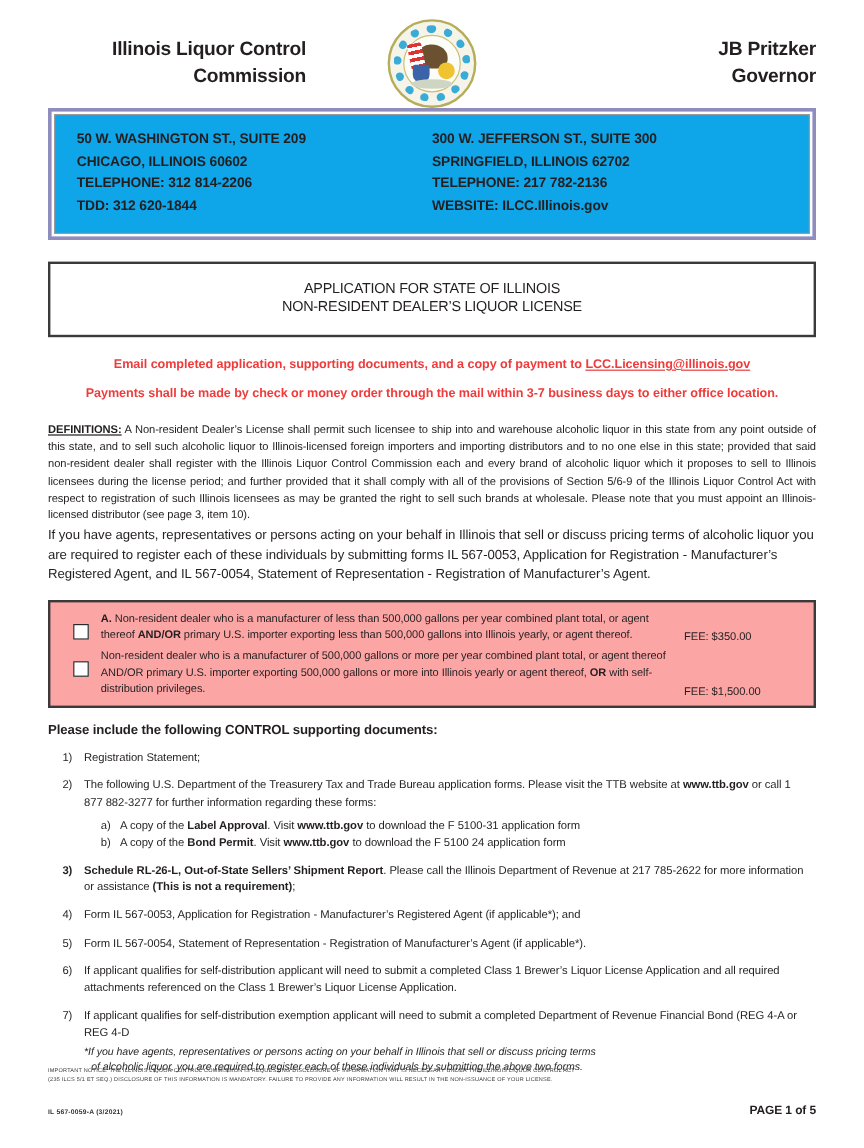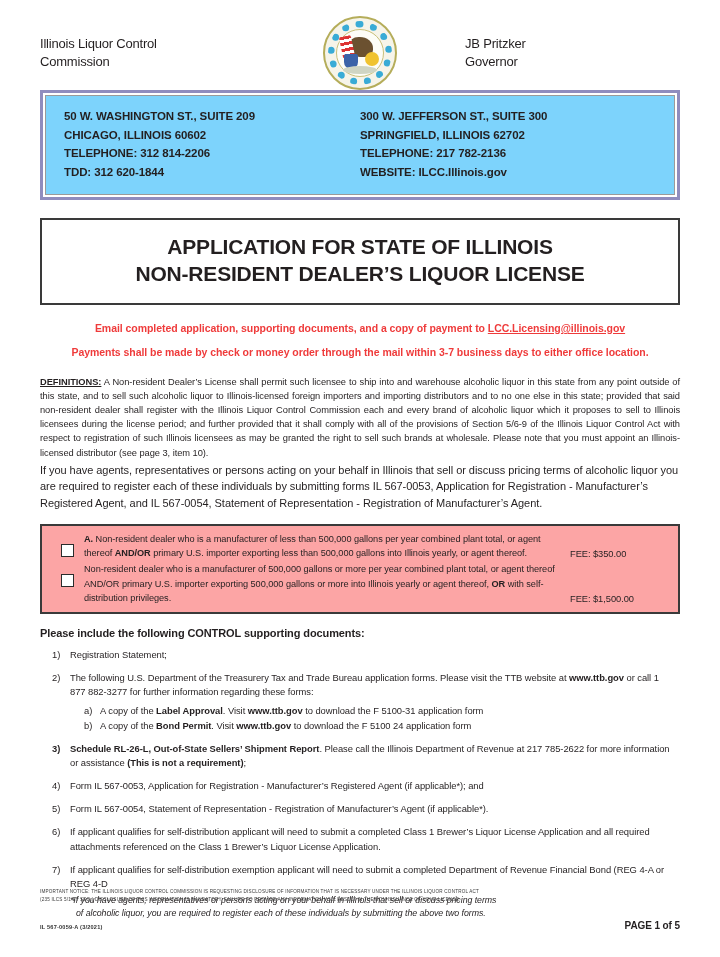--- a/index.html
+++ b/index.html
@@ -15,21 +15,21 @@
     overflow: hidden;
   }
   .page { width: 720px; height: 957px; position: relative; padding: 0 40px; }
 
   
   .header {
     display: flex; align-items: center; justify-content: space-between;
     padding-top: 22px; height: 84px;
   }
   .agency-name, .gov-name {
-    font-size: 13px; font-weight: normal; text-align: left;
+    font-size: 16px; font-weight: bold; text-align: right;
     line-height: 1.35; letter-spacing: -0.2px;
   }
   .agency-name { width: 215px; }
   .gov-name { width: 215px; }
   .seal-wrap { width: 92px; display: flex; justify-content: center; }
   .seal {
     width: 74px; height: 74px; border-radius: 50%;
     background: #f6f4e9;
     border: 2px solid #b5ad5a;
     position: relative;
@@ -72,40 +72,40 @@
   }
 
   
   .addr-outer {
     border: 3px solid #8f8cbe;
     padding: 2px; margin-top: 6px;
     background: #ffffff;
   }
   .addr-inner {
     border: 1px solid #9a9a9a;
-    background: #7dd3fc;
+    background: #0ea5e9;
     padding: 11px 18px 12px 18px;
     display: flex;
     justify-content: center;
   }
   .addr-col { width: 50%; }
   .addr-col div {
     font-size: 11.5px; font-weight: bold; line-height: 1.62;
     letter-spacing: -0.1px;
   }
 
   
   .title-box {
     border: 2.5px solid #3a3a3a;
     margin-top: 18px;
     padding: 13px 10px 15px 10px;
     text-align: center;
   }
   .title-box div {
-    font-size: 21px; font-weight: bold; line-height: 1.32;
+    font-size: 12px; font-weight: normal; line-height: 1.32;
     letter-spacing: -0.2px;
   }
 
   
   .red-line {
     color: #ef3b3b; font-weight: bold; font-size: 10.5px;
     text-align: center; letter-spacing: -0.05px;
   }
   .red-line.first { margin-top: 17px; }
   .red-line.second { margin-top: 12px; }

